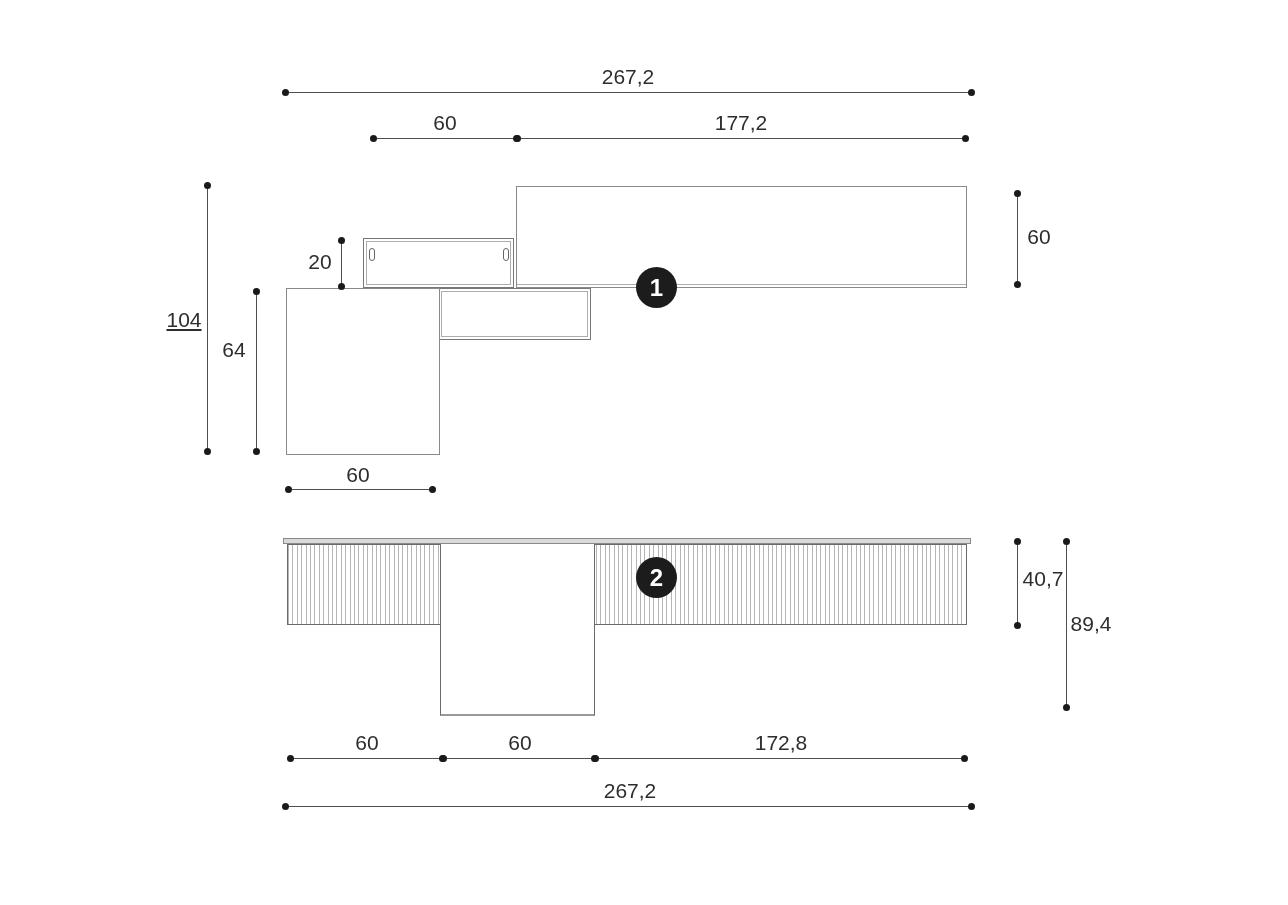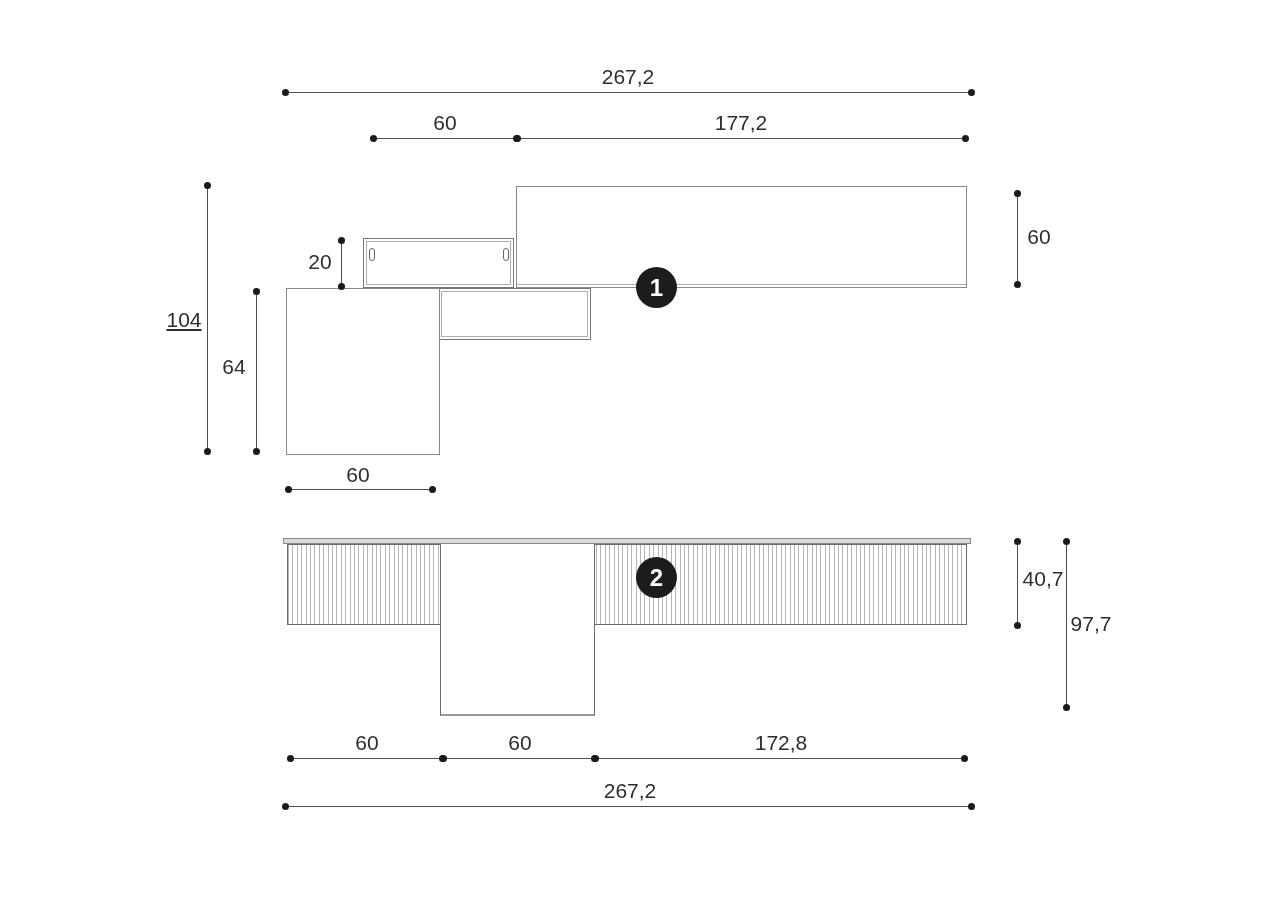--- a/index.html
+++ b/index.html
@@ -100,21 +100,21 @@
       <div class="dline"></div>
       <div class="ddot s"></div>
       <div class="ddot e"></div>
     </div>
     <div class="dim-label" style="left: 184px; top: 320px; text-decoration: underline;">104</div>
     <div class="dim v" style="left: 253px; top: 291px; width: 7px; height: 161px;">
       <div class="dline"></div>
       <div class="ddot s"></div>
       <div class="ddot e"></div>
     </div>
-    <div class="dim-label" style="left: 234px; top: 367px;">64</div>
+    <div class="dim-label" style="left: 234px; top: 350px;">64</div>
     <div class="dim v" style="left: 338px; top: 240px; width: 7px; height: 47px;">
       <div class="dline"></div>
       <div class="ddot s"></div>
       <div class="ddot e"></div>
     </div>
     <div class="dim-label" style="left: 320px; top: 262px; text-align: center;">20</div>
     <div class="dim v" style="left: 1014px; top: 193px; width: 7px; height: 92px;">
       <div class="dline"></div>
       <div class="ddot s"></div>
       <div class="ddot e"></div>
@@ -130,21 +130,21 @@
       <div class="dline"></div>
       <div class="ddot s"></div>
       <div class="ddot e"></div>
     </div>
     <div class="dim-label" style="left: 1043px; top: 579px;">40,7</div>
     <div class="dim v" style="left: 1063px; top: 541px; width: 7px; height: 167px;">
       <div class="dline"></div>
       <div class="ddot s"></div>
       <div class="ddot e"></div>
     </div>
-    <div class="dim-label" style="left: 1091px; top: 624px;">97,7</div>
+    <div class="dim-label" style="left: 1091px; top: 624px;">89,4</div>
     <div class="dim h" style="left: 290px; top: 755px; width: 153px; height: 7px;">
       <div class="dline"></div>
       <div class="ddot s"></div>
       <div class="ddot e"></div>
     </div>
     <div class="dim-label" style="left: 367px; top: 743px;">60</div>
     <div class="dim h" style="left: 443px; top: 755px; width: 152px; height: 7px;">
       <div class="dline"></div>
       <div class="ddot s"></div>
       <div class="ddot e"></div>

